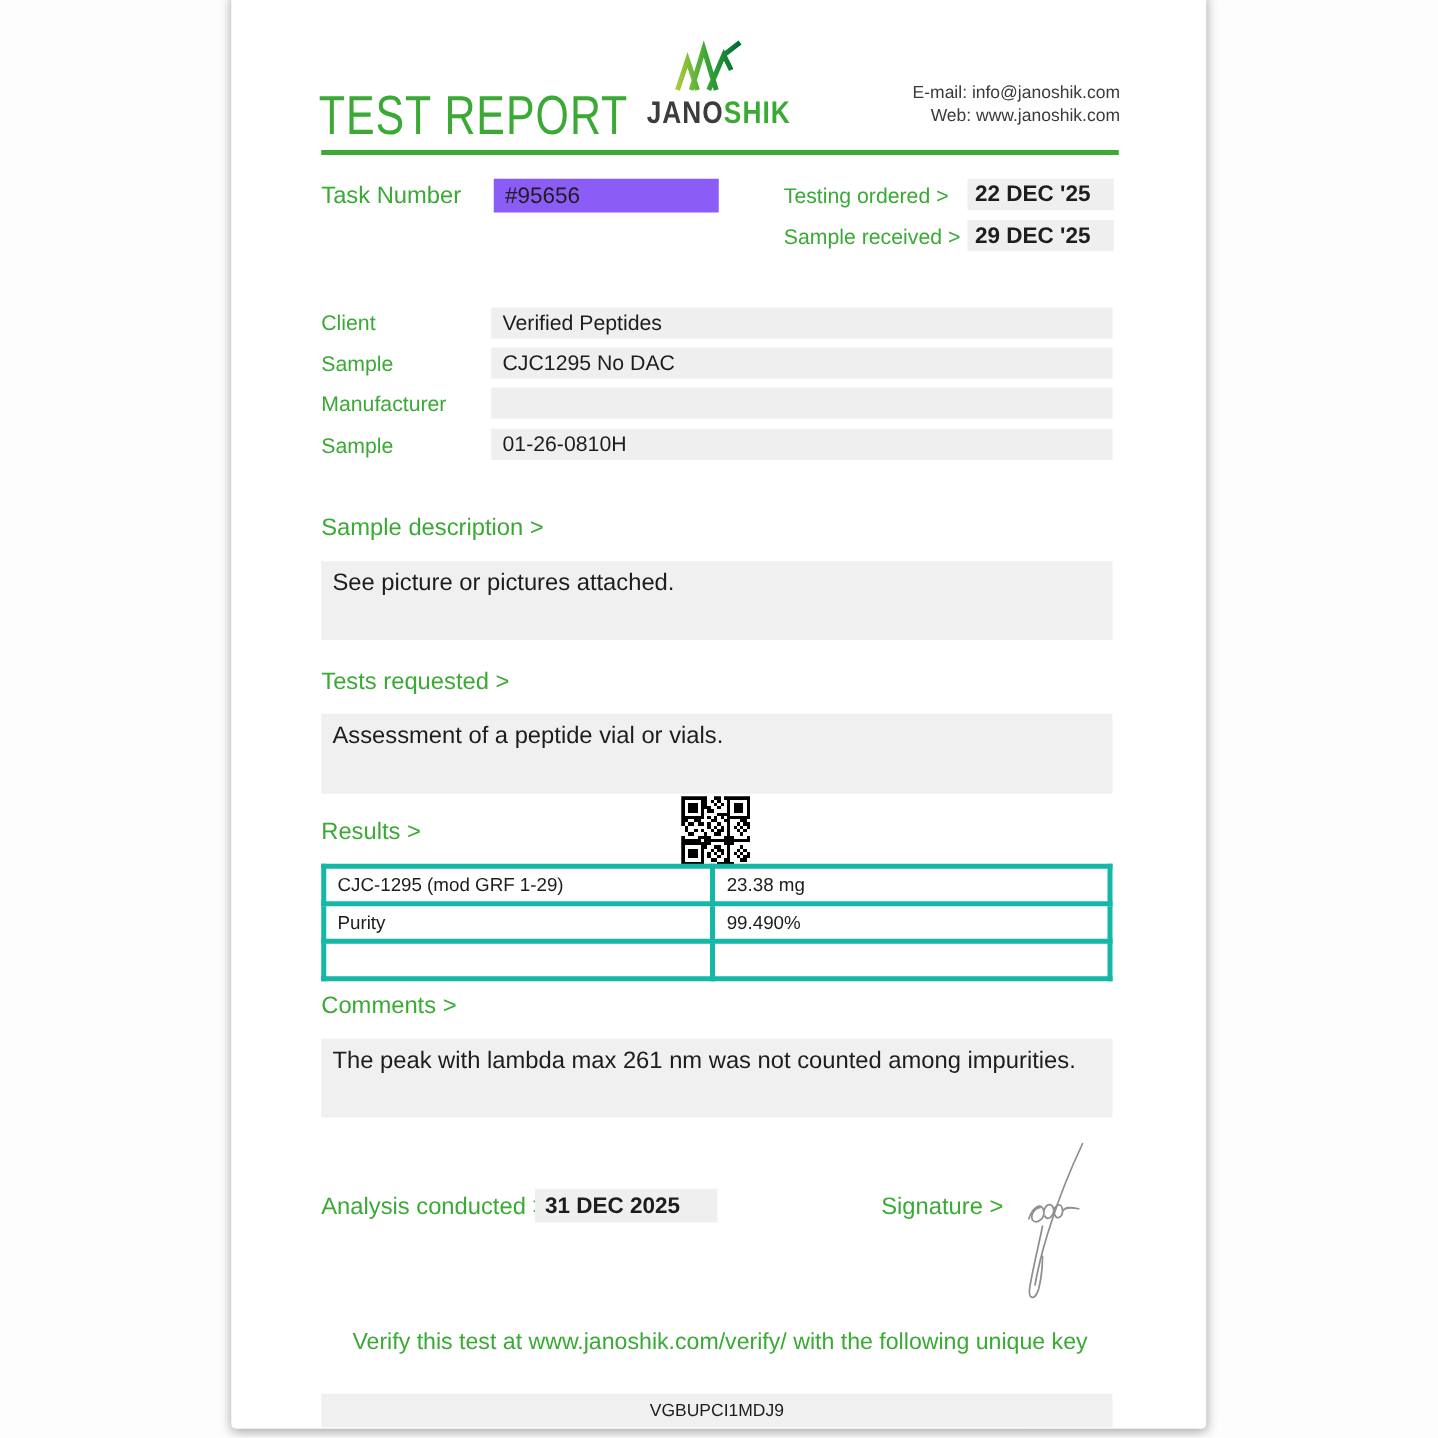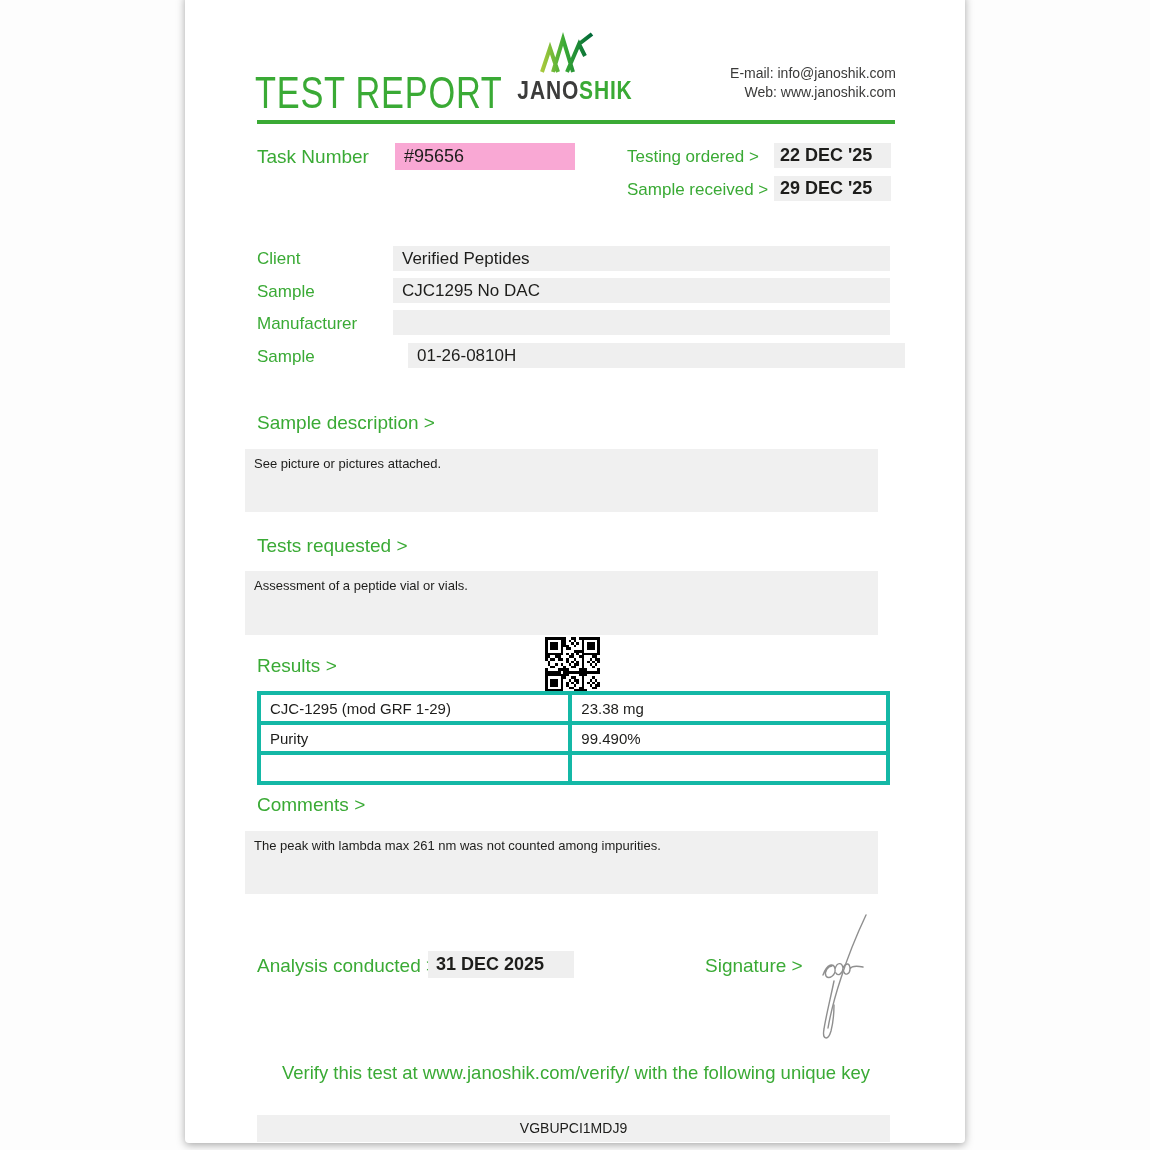--- a/index.html
+++ b/index.html
@@ -39,21 +39,21 @@
     right:69px;top:70px;text-align:right;
     font-size:14px;line-height:19px;color:#3a3a39;
   }
   .rule{left:72px;top:126px;width:638px;height:4px;background:#3aaa35;}
 
   
   .label-lg{font-size:19px;color:#3aaa35;white-space:nowrap;}
   .task-label{left:72px;top:152px;}
   .task-box{
     left:210px;top:149px;width:180px;height:27px;
-    background:#f9a8d4;
+    background:#8b5cf6;
     font-size:18px;color:#1d1d1b;
     line-height:27px;padding-left:9px;box-sizing:border-box;
   }
   .date-label-1{left:442px;top:153px;font-size:17px;}
   .date-label-2{left:442px;top:186px;font-size:17px;}
   .date-box{
     width:117px;height:25px;background:#efefef;
     font-size:18px;font-weight:bold;color:#1d1d1b;
     line-height:25px;padding-left:6px;box-sizing:border-box;white-space:nowrap;
   }
@@ -64,22 +64,22 @@
   .field-label{font-size:17px;color:#3aaa35;white-space:nowrap;}
   .field-box{
     left:208px;width:497px;height:25px;background:#efefef;
     font-size:17px;color:#1d1d1b;line-height:25px;
     padding-left:9px;box-sizing:border-box;white-space:nowrap;
   }
 
   
   .sec-head{font-size:19px;color:#3aaa35;white-space:nowrap;}
   .sec-box{
-    left:60px;width:633px;height:63px;background:#f0f0f0;
-    font-size:13px;color:#1d1d1b;
+    left:72px;width:633px;height:63px;background:#f0f0f0;
+    font-size:19px;color:#1d1d1b;
     padding:7px 9px;box-sizing:border-box;
   }
 
   
   .res-table{
     left:72px;top:697px;width:633px;
     border-collapse:collapse;
   }
   .res-table td{
     border:4px solid #14b8a6;
@@ -158,21 +158,21 @@
   <div class="abs field-label" style="left:72px;top:255px;">Client</div>
   <div class="abs field-box" style="top:252px;">Verified Peptides</div>
 
   <div class="abs field-label" style="left:72px;top:288px;">Sample</div>
   <div class="abs field-box" style="top:284px;">CJC1295 No DAC</div>
 
   <div class="abs field-label" style="left:72px;top:320px;">Manufacturer</div>
   <div class="abs field-box" style="top:316px;"></div>
 
   <div class="abs field-label" style="left:72px;top:353px;">Sample</div>
-  <div class="abs field-box" style="top:349px;margin-left:15px;">01-26-0810H</div>
+  <div class="abs field-box" style="top:349px;">01-26-0810H</div>
 
   <div class="abs sec-head" style="left:72px;top:418px;">Sample description &gt;</div>
   <div class="abs sec-box" style="top:455px;">See picture or pictures attached.</div>
 
   <div class="abs sec-head" style="left:72px;top:541px;">Tests requested &gt;</div>
   <div class="abs sec-box" style="top:577px;height:64px;">Assessment of a peptide vial or vials.</div>
 
   <div class="abs sec-head" style="left:72px;top:661px;">Results &gt;</div>
 
   <div class="abs qr">

